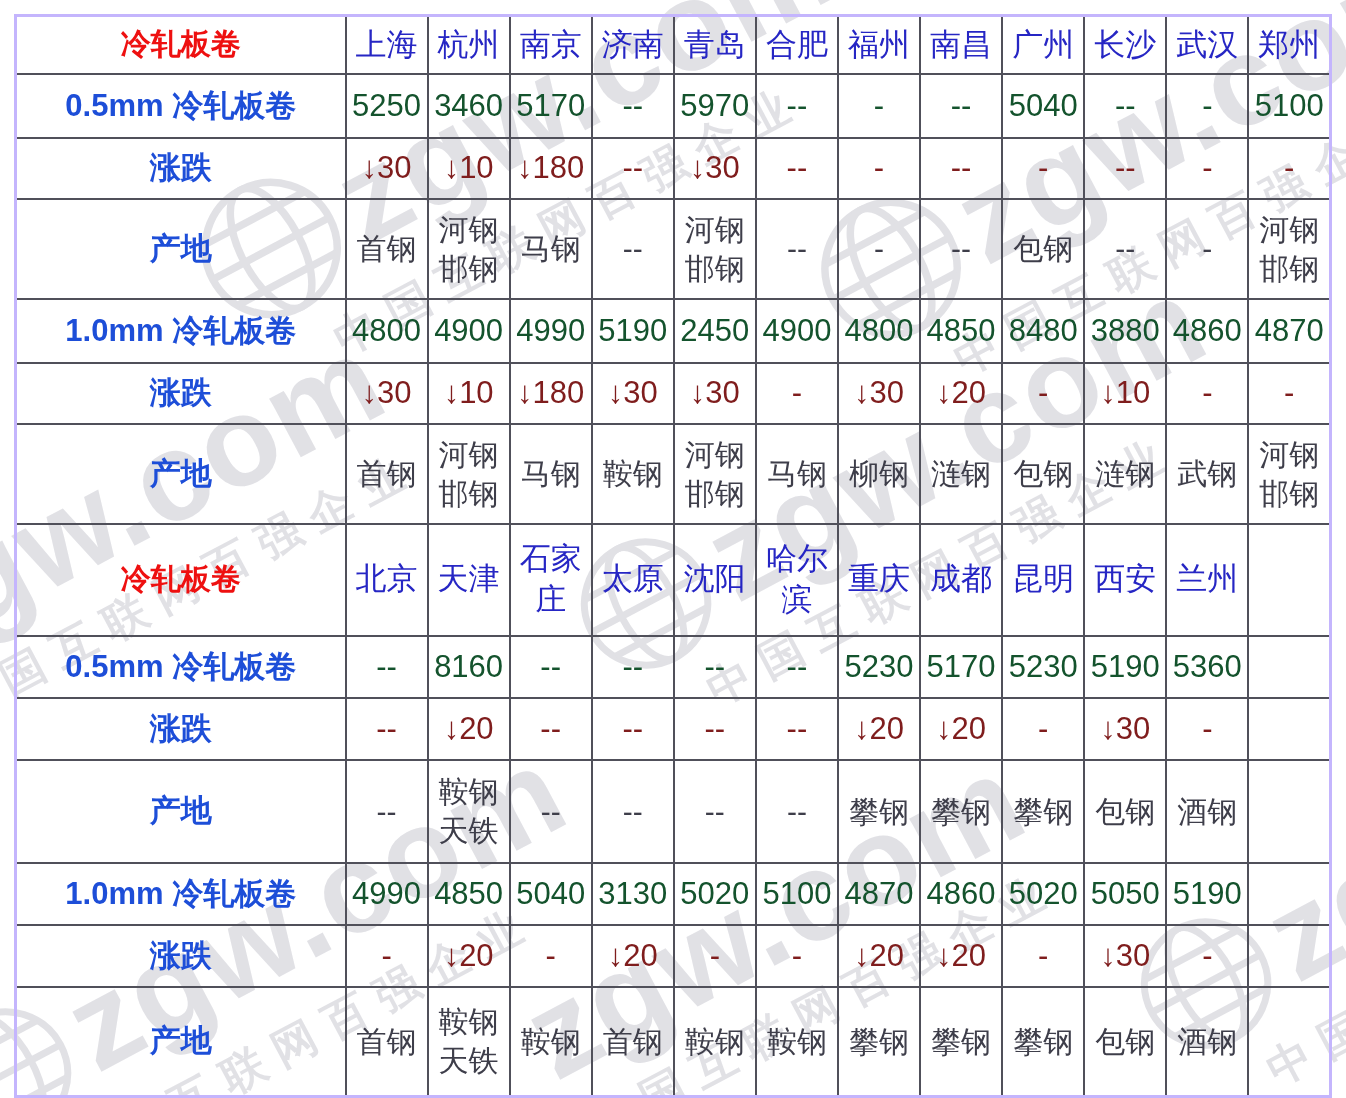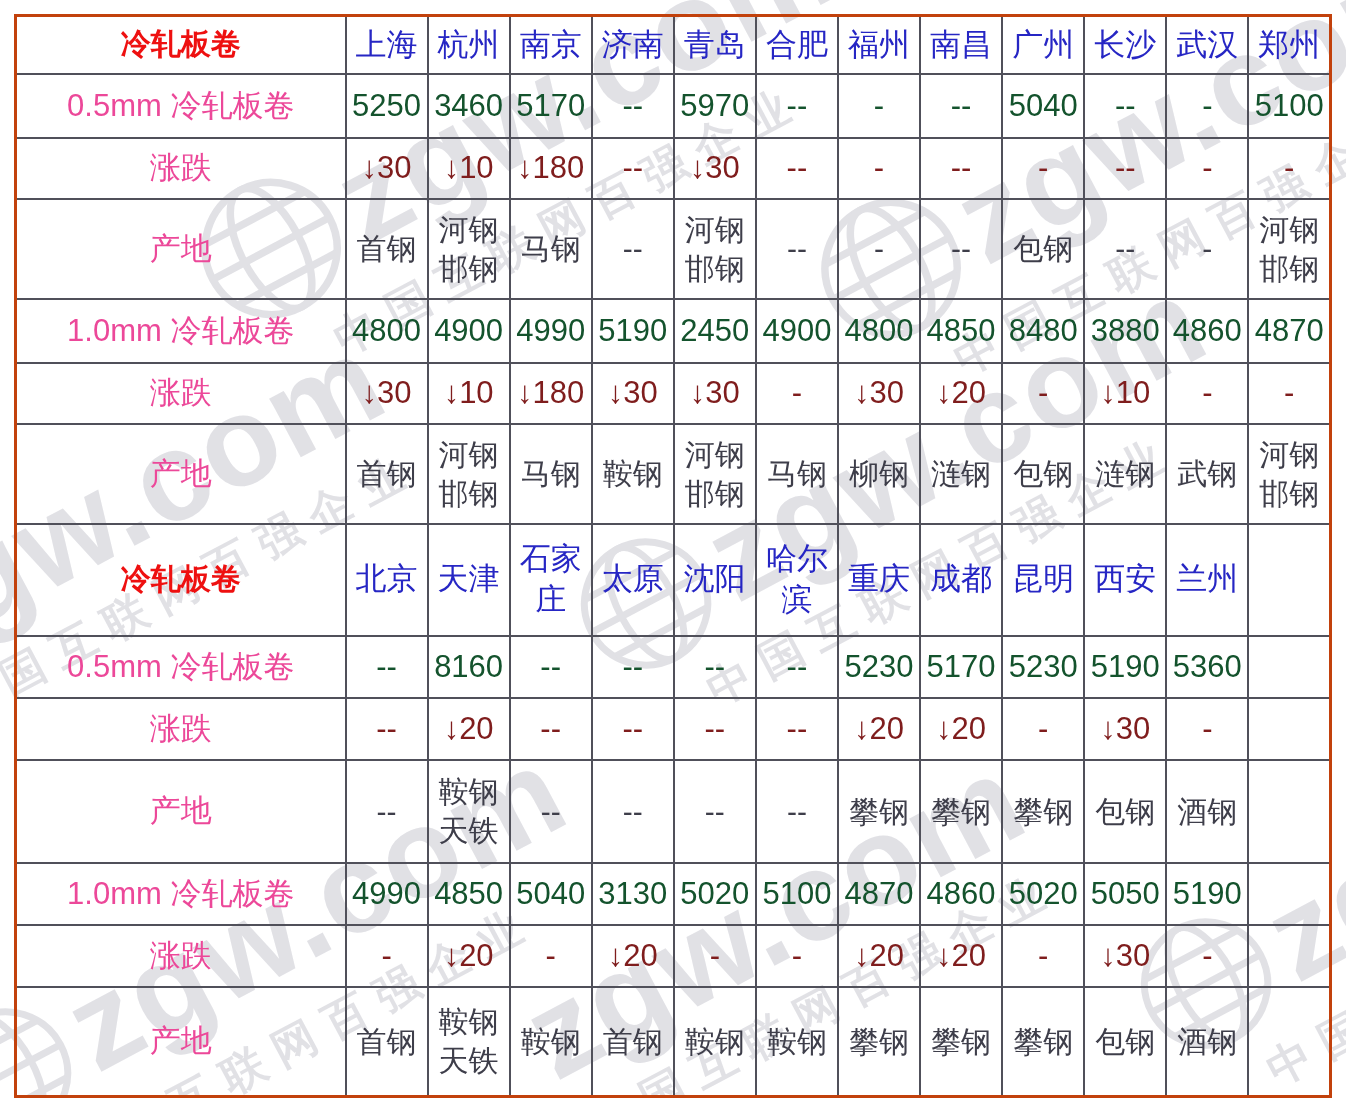--- a/index.html
+++ b/index.html
@@ -15,27 +15,27 @@
     color:#c9c9d1;opacity:.55;white-space:nowrap;text-align:center;
   }
   .wm-top{display:flex;align-items:center;justify-content:center;gap:10px;}
   .wm-brand{font-size:126px;font-weight:bold;letter-spacing:2px;line-height:1;}
   .wm-cn{font-size:44px;font-weight:bold;letter-spacing:14px;margin-top:10px;}
   .wm svg{display:block;}
   
   .price-table{
     position:absolute;left:14px;top:14px;width:1318px;z-index:1;
     border-collapse:collapse;table-layout:fixed;
-    border:3px solid #c2410c;
+    border:3px solid #c4b5fd;
   }
   .price-table td{
     border:2px solid #50505a;text-align:center;vertical-align:middle;
     padding:0 2px;background:transparent;overflow:hidden;word-break:break-all;
   }
-  .lbl{font-weight:normal;color:#ec4899;font-size:31px;}
+  .lbl{font-weight:bold;color:#1d4ed8;font-size:31px;}
   .section-red{color:#ee1010;font-weight:bold;font-size:30px;}
   .city{color:#2626c4;font-weight:normal;font-size:31px;line-height:1.3;}
   .num{color:#14532d;font-size:31px;}
   .chg{color:#7f1d1d;font-size:31px;}
   .org{color:#3e3e4a;font-size:30px;line-height:1.3;}
   tr.h58{height:58px} tr.h64{height:64px} tr.h61{height:61px}
   tr.h100{height:100px} tr.h112{height:112px} tr.h62{height:62px}
   tr.h103{height:103px} tr.h110{height:110px}
 </style>
 </head>

